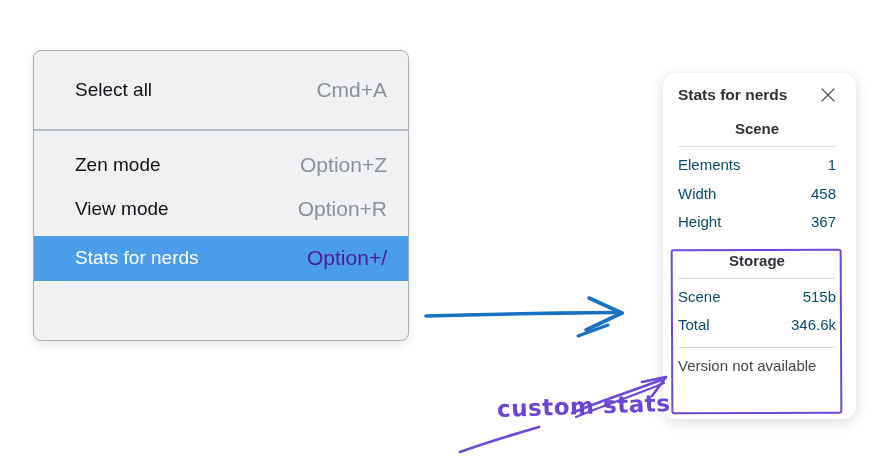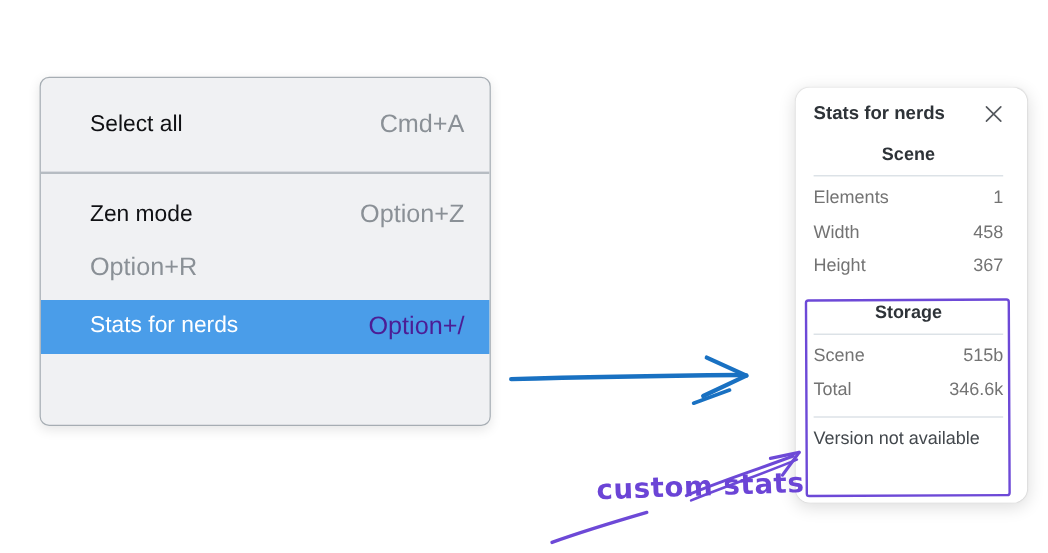--- a/index.html
+++ b/index.html
@@ -3,21 +3,21 @@
 <meta charset="utf-8">
 <style>
   html,body{margin:0;padding:0;background:#ffffff;}
   .canvas{
     position:relative;width:873px;height:461px;background:#ffffff;overflow:hidden;
     font-family:"Liberation Sans", sans-serif;
   }
 
   
   .menu{
-    position:absolute;left:33px;top:64px;width:376px;height:291px;
+    position:absolute;left:33px;top:50px;width:376px;height:291px;
     background:#f0f1f3;border:1px solid #a6adb3;border-radius:8px;
     box-shadow:0 3px 10px rgba(0,0,0,0.10);
     box-sizing:border-box;overflow:hidden;
   }
   .menu-group-top{padding:17px 0 17px 0;}
   .menu-group-bottom{padding:12px 0 9px 0;}
   .menu-item{
     height:44px;display:flex;align-items:center;justify-content:space-between;
     padding:0 21px 0 41px;cursor:default;
   }
@@ -45,21 +45,21 @@
   .section-heading{
     text-align:center;font-weight:bold;color:#2e3338;font-size:15px;
     margin:14px 0 0 0;line-height:20px;
   }
   .section-heading.first{margin-top:15px;}
   .panel hr{
     border:none;border-top:1px solid #d4dbe1;margin:7px 0 4px 0;
   }
   .stat-rows{margin:0;}
   .stat-row{display:flex;justify-content:space-between;line-height:28.5px;}
-  .stat-label,.stat-value{color:#737373;}
+  .stat-label,.stat-value{color:#0c4a6e;}
   .version-note{line-height:27px;margin-top:2px;color:#43484d;}
 
   
   .purple-rect{
     position:absolute;left:671px;top:249px;width:171px;height:165px;
     border:2.5px solid #6d49d7;border-radius:3px;box-sizing:border-box;
     transform:rotate(-0.25deg);pointer-events:none;
   }
   .annot-svg{position:absolute;left:0;top:0;pointer-events:none;}
   .custom-stats-label{
@@ -81,20 +81,21 @@
         <span class="mi-shortcut">Cmd+A</span>
       </div>
     </div>
     <div class="menu-sep"></div>
     <div class="menu-group-bottom">
       <div class="menu-item">
         <span class="mi-label">Zen mode</span>
         <span class="mi-shortcut">Option+Z</span>
       </div>
       <div class="menu-item">
+        <span class="mi-label">View mode</span>
         <span class="mi-shortcut">Option+R</span>
       </div>
       <div class="menu-item highlighted">
         <span class="mi-label">Stats for nerds</span>
         <span class="mi-shortcut">Option+/</span>
       </div>
     </div>
   </div>
 
   <svg class="annot-svg" width="873" height="461" viewBox="0 0 873 461">

